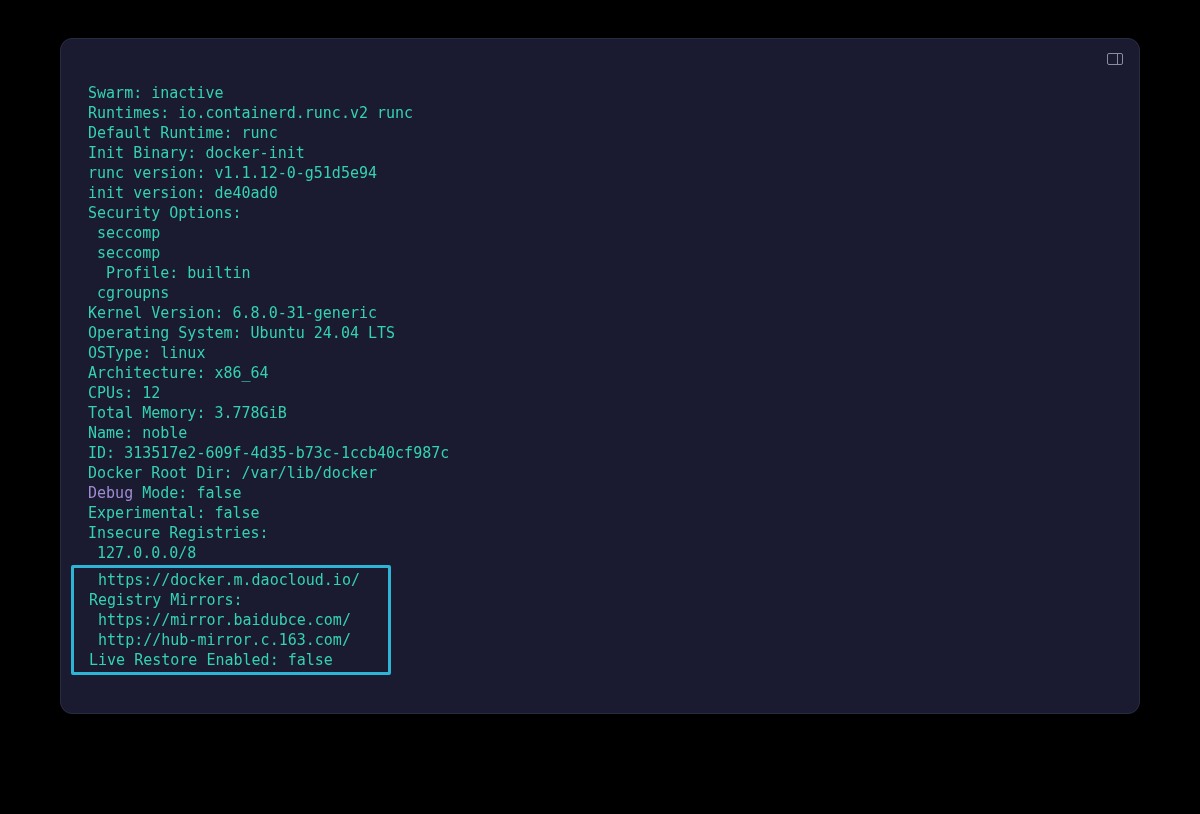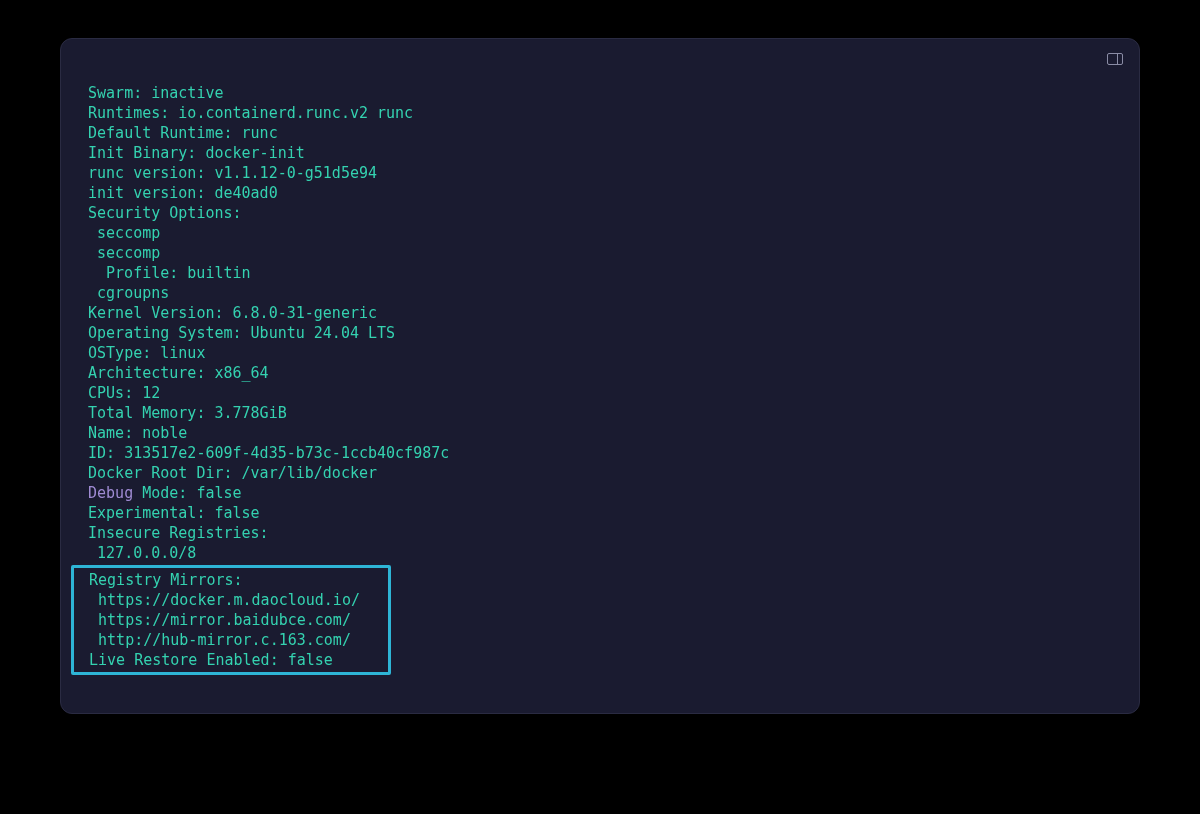--- a/index.html
+++ b/index.html
@@ -98,21 +98,21 @@
   <div class="line"> Total Memory: 3.778GiB</div>
   <div class="line"> Name: noble</div>
   <div class="line"> ID: 313517e2-609f-4d35-b73c-1ccb40cf987c</div>
   <div class="line"> Docker Root Dir: /var/lib/docker</div>
   <div class="line"><span class="debug"> Debug</span><span> Mode: false</span></div>
   <div class="line"> Experimental: false</div>
   <div class="line"> Insecure Registries:</div>
   <div class="line ind2">127.0.0.0/8</div>
 
   <div class="highlight-box">
+    <div class="line ind2">https://docker.m.daocloud.io/</div>
     <div class="line"> Registry Mirrors:</div>
-    <div class="line ind2">https://docker.m.daocloud.io/</div>
     <div class="line ind2">https://mirror.baidubce.com/</div>
     <div class="line ind2">http://hub-mirror.c.163.com/</div>
     <div class="line"> Live Restore Enabled: false</div>
   </div>
 
 
 </div>
 
 </body></html>

